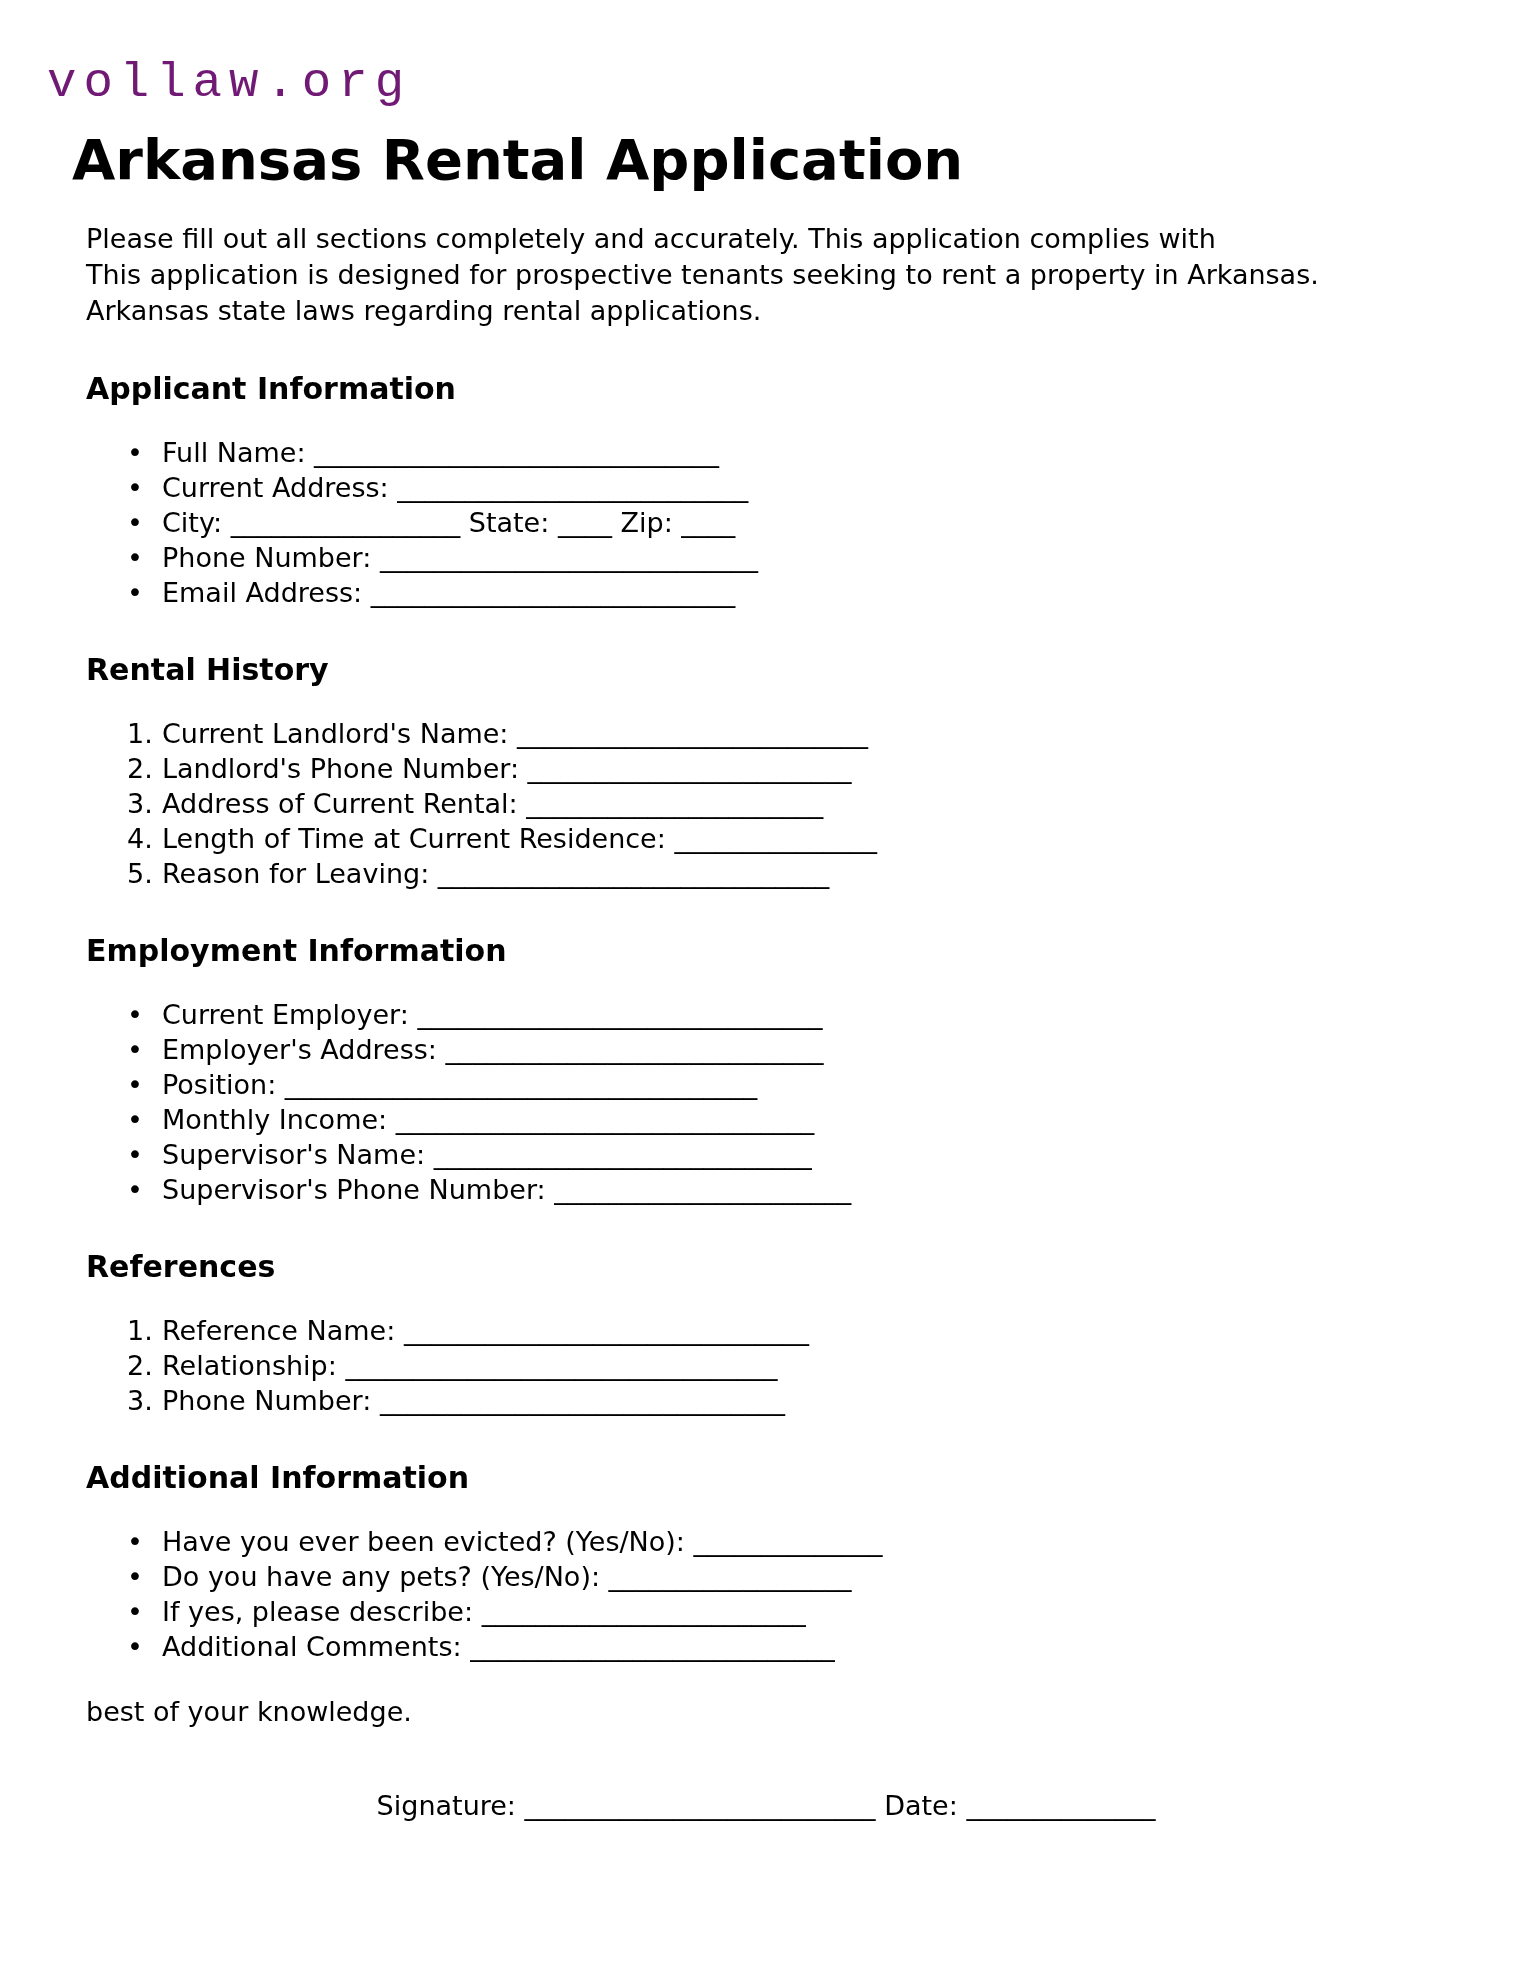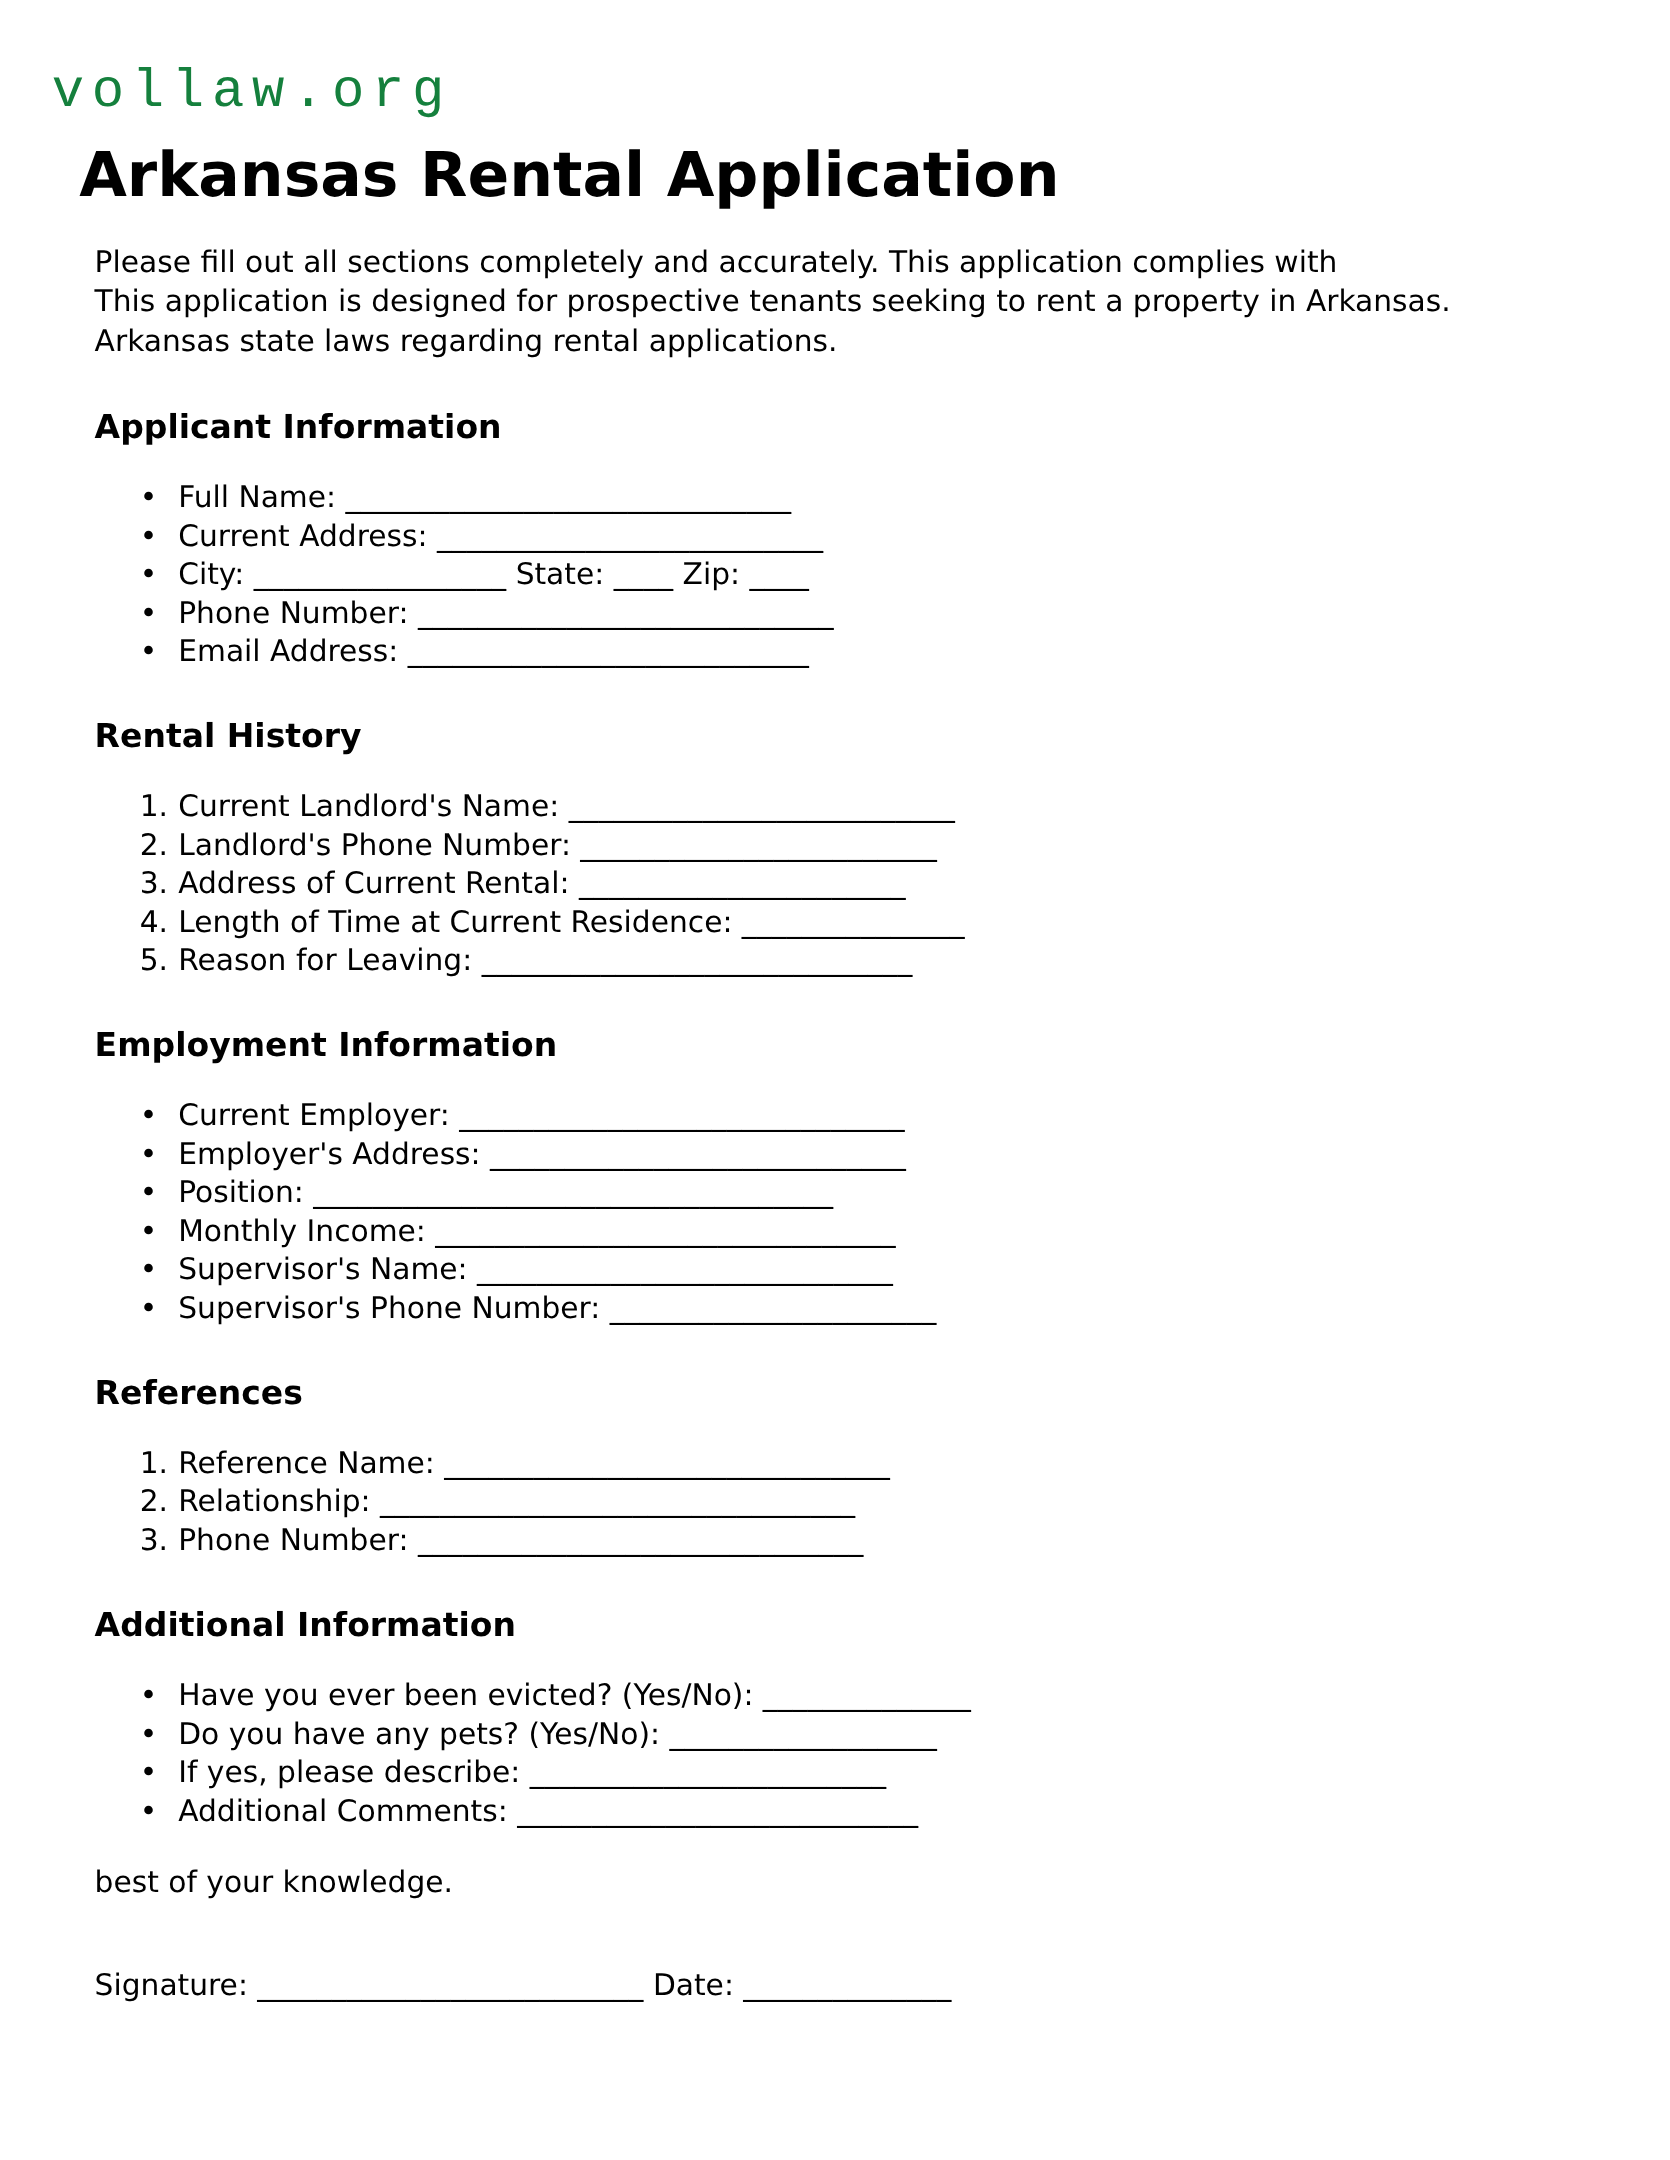--- a/index.html
+++ b/index.html
@@ -4,38 +4,38 @@
 <style>
   html,body{margin:0;padding:0;}
   body{
     width:1518px;height:1964px;box-sizing:border-box;
     background:#ffffff;color:#000000;
     font-family:"DejaVu Sans",sans-serif;font-size:27px;
     padding:56px 72px 0 86px;overflow:hidden;
   }
   .site{
     font-family:"Liberation Mono","DejaVu Sans Mono",monospace;
-    font-size:49px;letter-spacing:7px;color:#15803d;
+    font-size:49px;letter-spacing:7px;color:#701a75;
     margin-left:-39px;line-height:1.12;font-weight:400;
   }
   h1{
     font-size:56px;line-height:1.18;font-weight:bold;
     margin:16px 0 0 -14px;
   }
   .para{margin:28px 0 0 0;line-height:36px;}
   .para .line{white-space:nowrap;}
   h2{font-size:30px;line-height:36px;font-weight:bold;margin:42px 0 28px 0;}
   .list{margin:0;}
   .item{position:relative;padding-left:76px;line-height:35px;white-space:nowrap;}
   .marker{position:absolute;}
   .marker.bullet{left:41px;}
   .marker.num{left:41px;}
   .blank{white-space:pre;}
   .confirm{margin:30px 0 0 0;line-height:36px;}
-  .sigrow{margin-top:58px;line-height:35px;white-space:nowrap;}
+  .sigrow{margin-top:58px;line-height:35px;white-space:nowrap;text-align:center;}
 </style>
 </head>
 <body>
 
 <div>
   <div class="site">vollaw.org</div>
   <h1>Arkansas Rental Application</h1>
 
   <div class="para" id="intro">
       <div class="line">Please fill out all sections completely and accurately. This application complies with</div>

